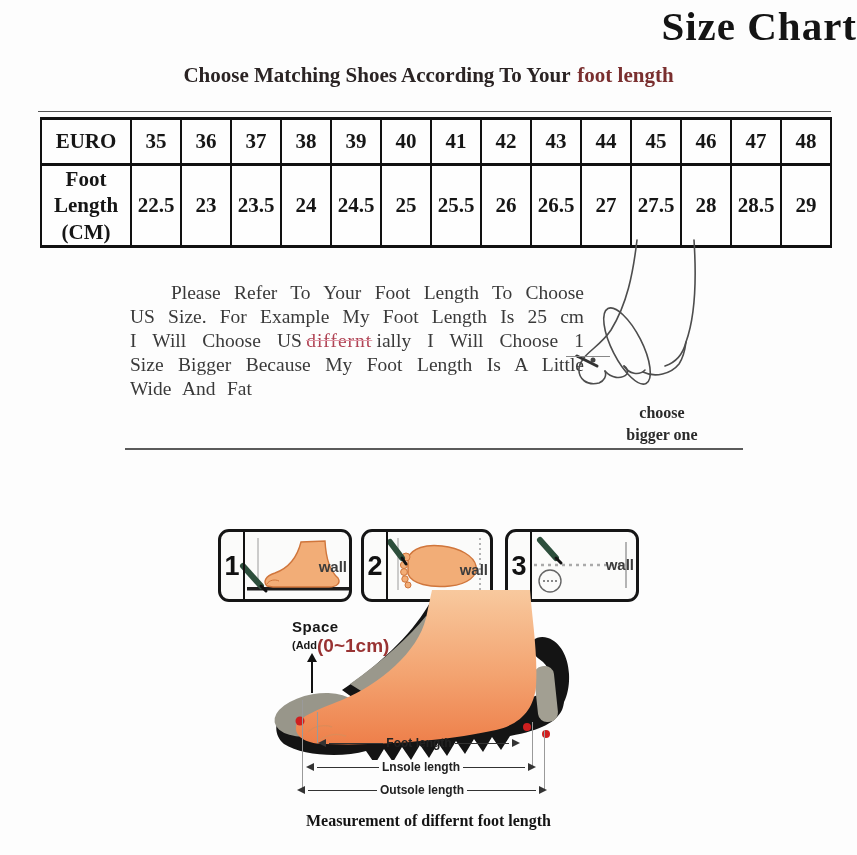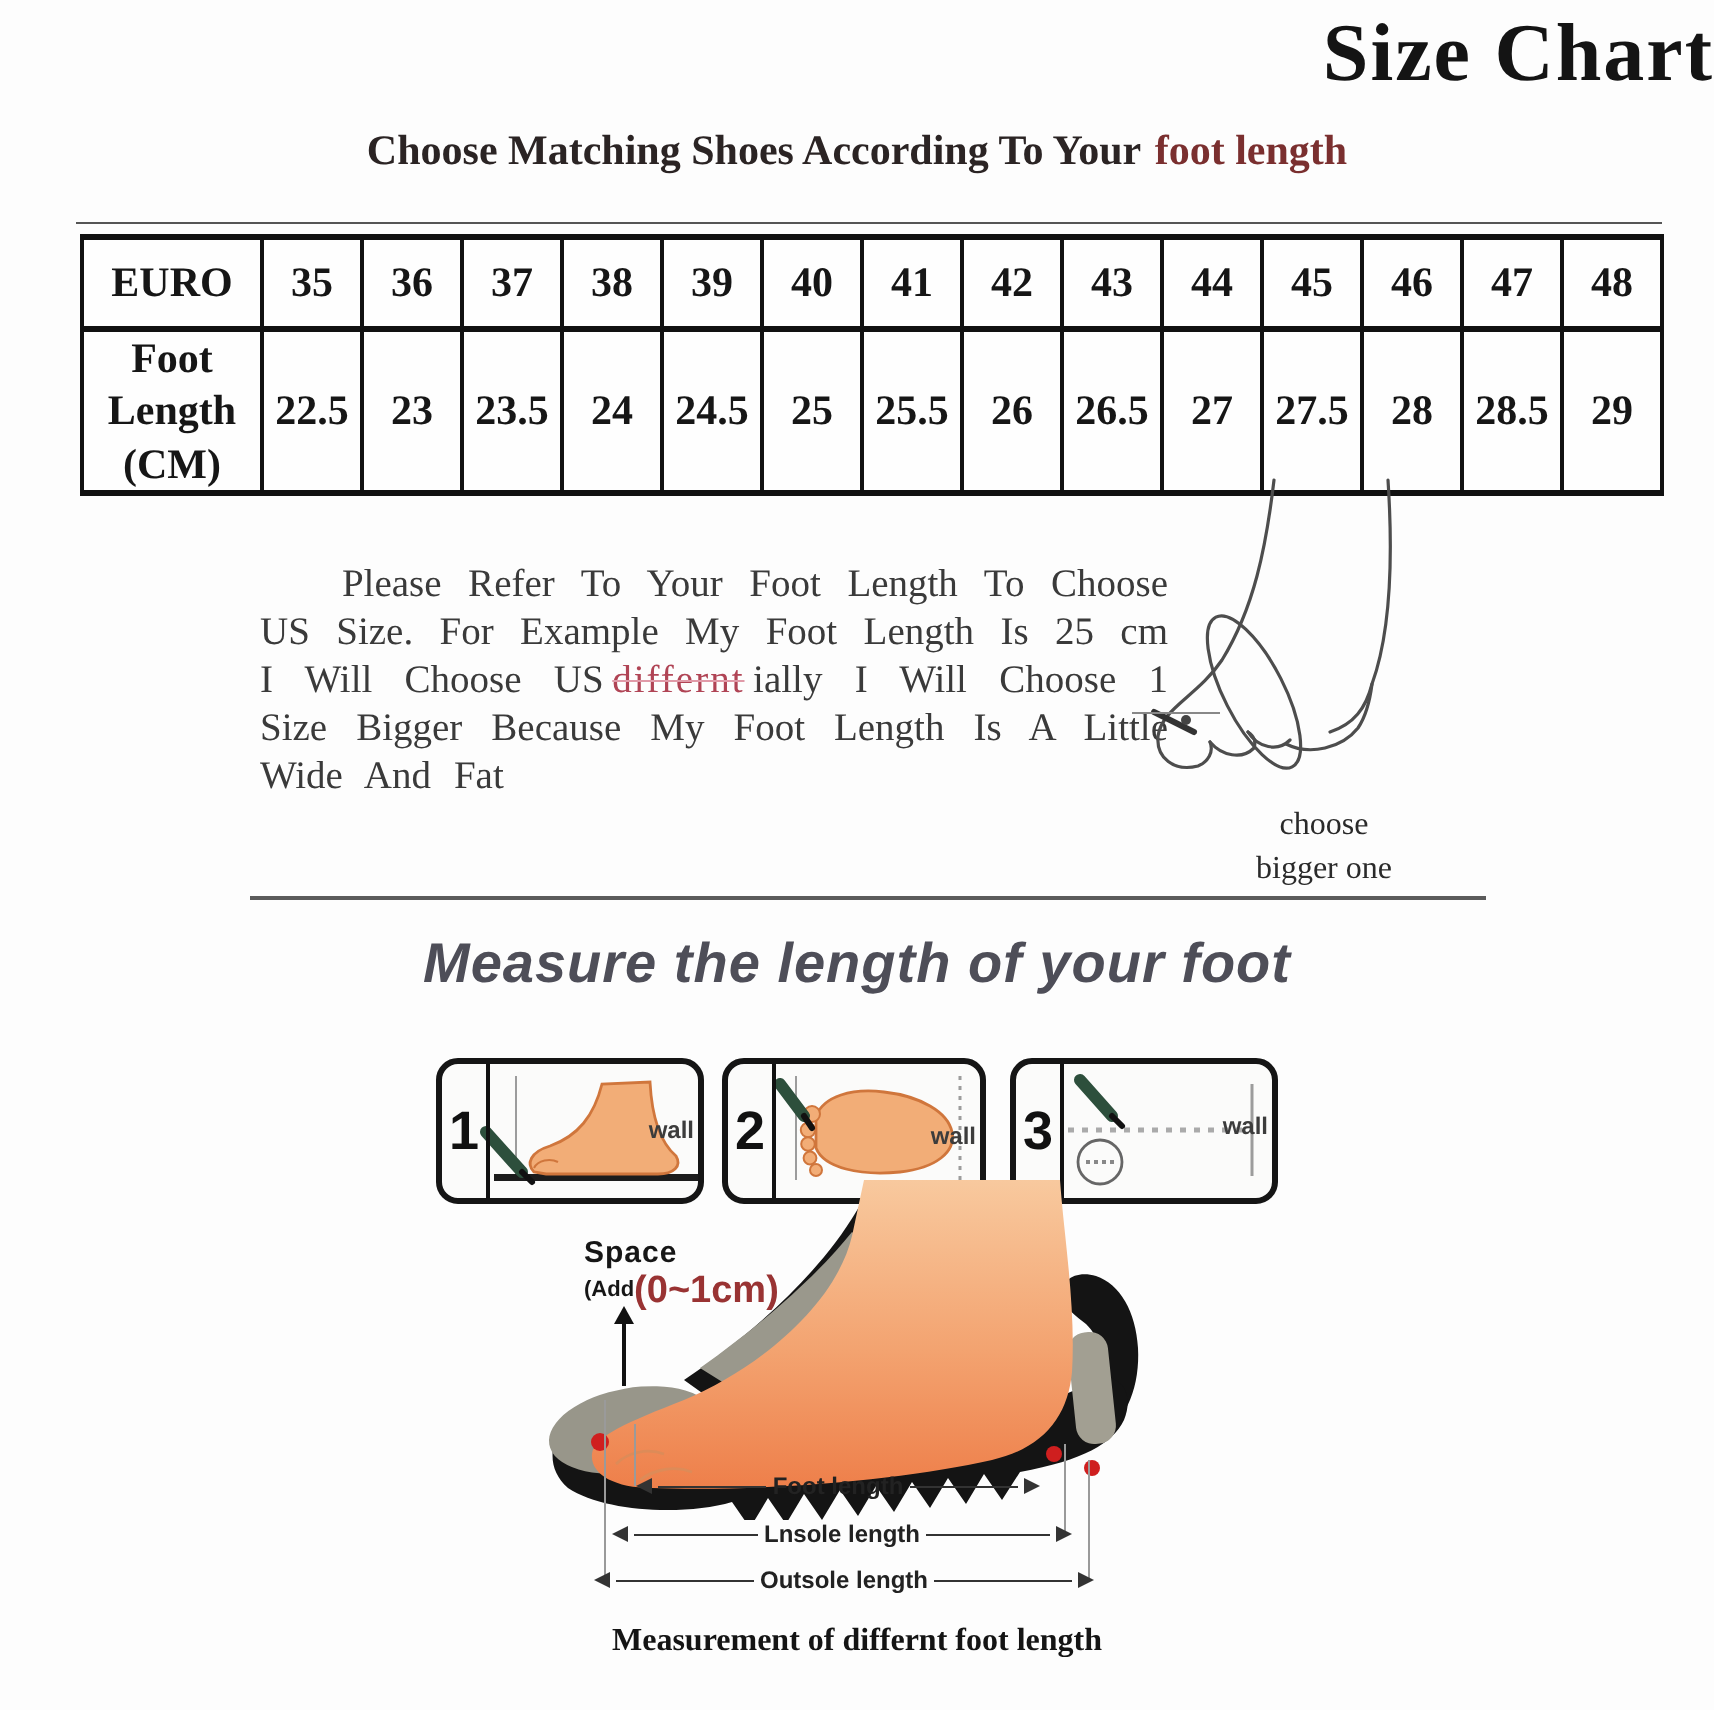--- a/index.html
+++ b/index.html
@@ -49,42 +49,42 @@
   .att-text .redacted {
     color:#b04455; text-decoration:line-through;
     text-decoration-color:#e09aa8; margin:0 .22em; letter-spacing:1px;
   }
   .foot-sketch { position:absolute; left:573px; top:238px; }
   .wide-dash { position:absolute; left:566px; top:356px; width:44px; height:1px; background:#888; }
   .choose-note {
     position:absolute; left:598px; top:402px; width:128px;
     text-align:center; font-size:16px; line-height:1.4; color:#2a2a2a;
   }
-  .choose-note span { display:block; }
+  .choose-note span { display:block;font-weight:bold; }
   
   .divider { position:absolute; left:125px; top:448px; width:618px; height:2px; background:#5b5b5b; }
   .measure-heading {
     position:absolute; top:466px; left:0; width:100%; text-align:center;
     font-family:"Liberation Sans", sans-serif; font-style:italic; font-weight:bold;
     font-size:28px; color:#4e4e58; letter-spacing:.5px;
   }
   .panel {
     position:absolute; top:529px; height:73px;
     border:3px solid #151515; border-radius:11px; background:#fbfbfa;
   }
   .panel-num {
     position:absolute; left:1px; top:50%; transform:translateY(-50%); width:20px;
     text-align:center; font-family:"Liberation Sans", sans-serif;
     font-weight:bold; font-size:27px; color:#111;
   }
   .panel-divider { position:absolute; left:22px; top:0; width:2px; height:100%; background:#111; }
   .panel svg.panel-art { position:absolute; left:0; top:0; }
   .wall-label {
     position:absolute; right:2px; font-family:"Liberation Sans", sans-serif;
-    font-weight:bold; font-size:12px; color:#3c3c3c;
+    font-weight:bold; font-size:15px; color:#3c3c3c;
   }
   #panel-1 { left:218px; width:134px; }
   #panel-2 { left:361px; width:132px; }
   #panel-3 { left:505px; width:134px; }
   #panel-1 .wall-label { top:26px; }
   #panel-2 .wall-label { top:29px; }
   #panel-3 .wall-label { top:24px; }
   
   .big-foot { position:absolute; left:250px; top:588px; pointer-events:none; }
   .space-label {
@@ -200,21 +200,20 @@
       <circle cx="20" cy="122" r="2.5" fill="#444" stroke="none"></circle>
     </g>
   </svg>
   <div class="wide-dash"></div>
   <div class="choose-note">
     <span>choose</span>
     <span>bigger one</span>
   </div>
 
   <div class="divider"></div>
-  <div class="measure-heading">Measure the length of your foot</div>
 
   <div class="panel" id="panel-1">
     <svg class="panel-art" width="134" height="67" viewBox="0 0 134 67">
       <line x1="37" y1="6" x2="37" y2="56" stroke="#9c9c9c" stroke-width="1"></line>
       <rect x="26" y="55" width="102" height="3.5" fill="#1c1c1c"></rect>
       <path d="M 46,54 C 42,50 44,44 54,41 C 68,36 76,26 80,10 L 104,9 C 105,28 110,40 117,46 C 120,51 116,55 108,55 L 52,55 Z" fill="#f2ad77" stroke="#d0763c" stroke-width="1.4"></path>
       <path d="M 46,52 C 48,48 54,47 58,49" fill="none" stroke="#d0763c" stroke-width="1"></path>
       <line x1="22" y1="34" x2="40" y2="54" stroke="#2d4f3c" stroke-width="6" stroke-linecap="round"></line>
       <line x1="40" y1="54" x2="45" y2="59" stroke="#111" stroke-width="3" stroke-linecap="round"></line>
     </svg>

